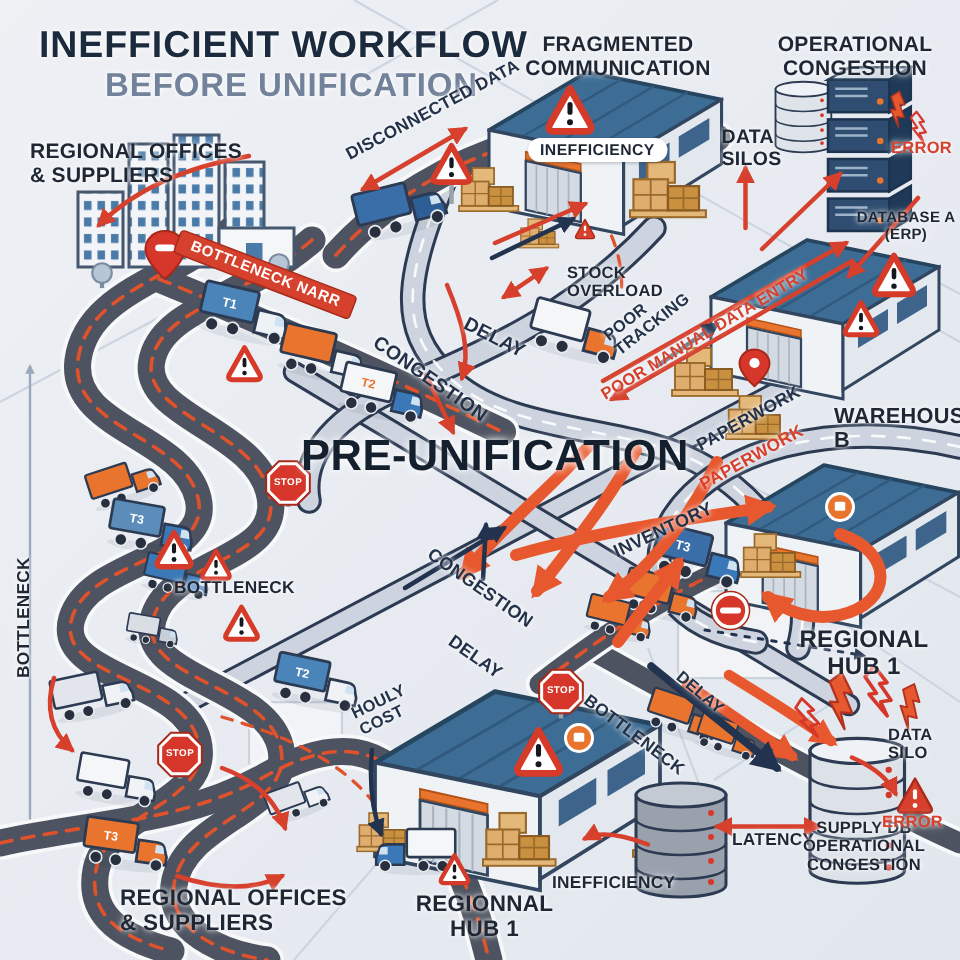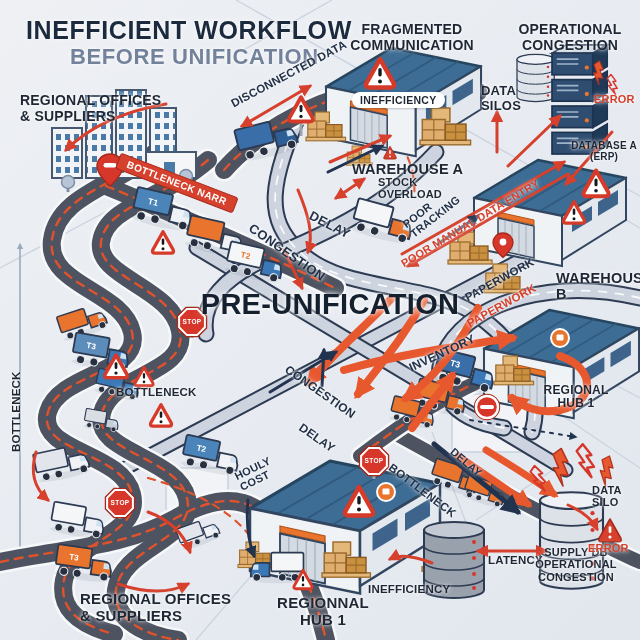--- a/index.html
+++ b/index.html
@@ -427,39 +427,38 @@
 
 <div class="pill" style="left:352px;top:92px;">INEFFICIENCY</div>
 <div class="lbl" style="left:481px;top:84px;font-size:13px;">DATA
 SILOS</div>
 <div class="lbl red" style="left:594px;top:93px;font-size:11px;">ERROR</div>
 <div class="lbl center" style="left:544px;top:140px;width:120px;font-size:10px;">DATABASE A
 (ERP)</div>
 
 <div class="banner">BOTTLENECK NARR</div>
 
-<div class="lbl" style="left:352px;top:161px;font-size:14.5px;">WAREHOUSE A</div>
 <div class="lbl" style="left:378px;top:176px;font-size:11px;">STOCK
 OVERLOAD</div>
 <div class="lbl red" style="left:402px;top:258px;font-size:11px;transform:rotate(-31deg);transform-origin:left center;white-space:nowrap;">POOR MANUAL DATA ENTRY</div>
 <div class="lbl" style="left:408px;top:218px;font-size:11px;transform:rotate(-38deg);transform-origin:left center;color:#233249;">POOR
 TRACKING</div>
 <div class="lbl" style="left:310px;top:208px;font-size:13px;transform:rotate(27deg);transform-origin:left center;color:#233249;">DELAY</div>
 <div class="lbl" style="left:250px;top:220px;font-size:13px;transform:rotate(35deg);transform-origin:left center;color:#233249;">CONGESTION</div>
 <div class="lbl" style="left:518px;top:270px;font-size:14.5px;padding-left:38px;">WAREHOUSE B</div>
 <div class="lbl" style="left:466px;top:292px;font-size:11.5px;transform:rotate(-29deg);transform-origin:left center;color:#233249;">PAPERWORK</div>
 <div class="lbl red" style="left:468px;top:318px;font-size:11.5px;transform:rotate(-29deg);transform-origin:left center;">PAPERWORK</div>
 
 <div class="main-title">
   <div>PRE-UNIFICATION</div>
 </div>
 
 <div class="lbl" style="left:286px;top:362px;font-size:12px;transform:rotate(35deg);transform-origin:left center;color:#233249;">CONGESTION</div>
 <div class="lbl" style="left:410px;top:362px;font-size:12px;transform:rotate(-25deg);transform-origin:left center;color:#233249;">INVENTORY</div>
-<div class="lbl center" style="left:516px;top:384px;width:120px;font-size:12px;">REGIONAL
+<div class="lbl center" style="left:516px;top:418px;width:120px;font-size:16px;">REGIONAL
 HUB 1</div>
 <div class="lbl" style="left:10px;top:452px;width:112px;font-size:11.5px;transform:rotate(-90deg);transform-origin:0 0;">BOTTLENECK</div>
 <div class="lbl" style="left:116px;top:386px;font-size:11.5px;">BOTTLENECK</div>
 <div class="lbl" style="left:300px;top:420px;font-size:12px;transform:rotate(35deg);transform-origin:left center;color:#233249;">DELAY</div>
 <div class="lbl" style="left:238px;top:470px;font-size:11px;transform:rotate(-26deg);transform-origin:left center;color:#233249;">HOULY
 COST</div>
 <div class="lbl" style="left:390px;top:460px;font-size:11.5px;transform:rotate(37deg);transform-origin:left center;color:#233249;">BOTTLENECK</div>
 <div class="lbl" style="left:452px;top:444px;font-size:11px;transform:rotate(40deg);transform-origin:left center;color:#233249;">DELAY</div>
 
 <div class="lbl" style="left:80px;top:591px;font-size:15px;">REGIONAL OFFICES

